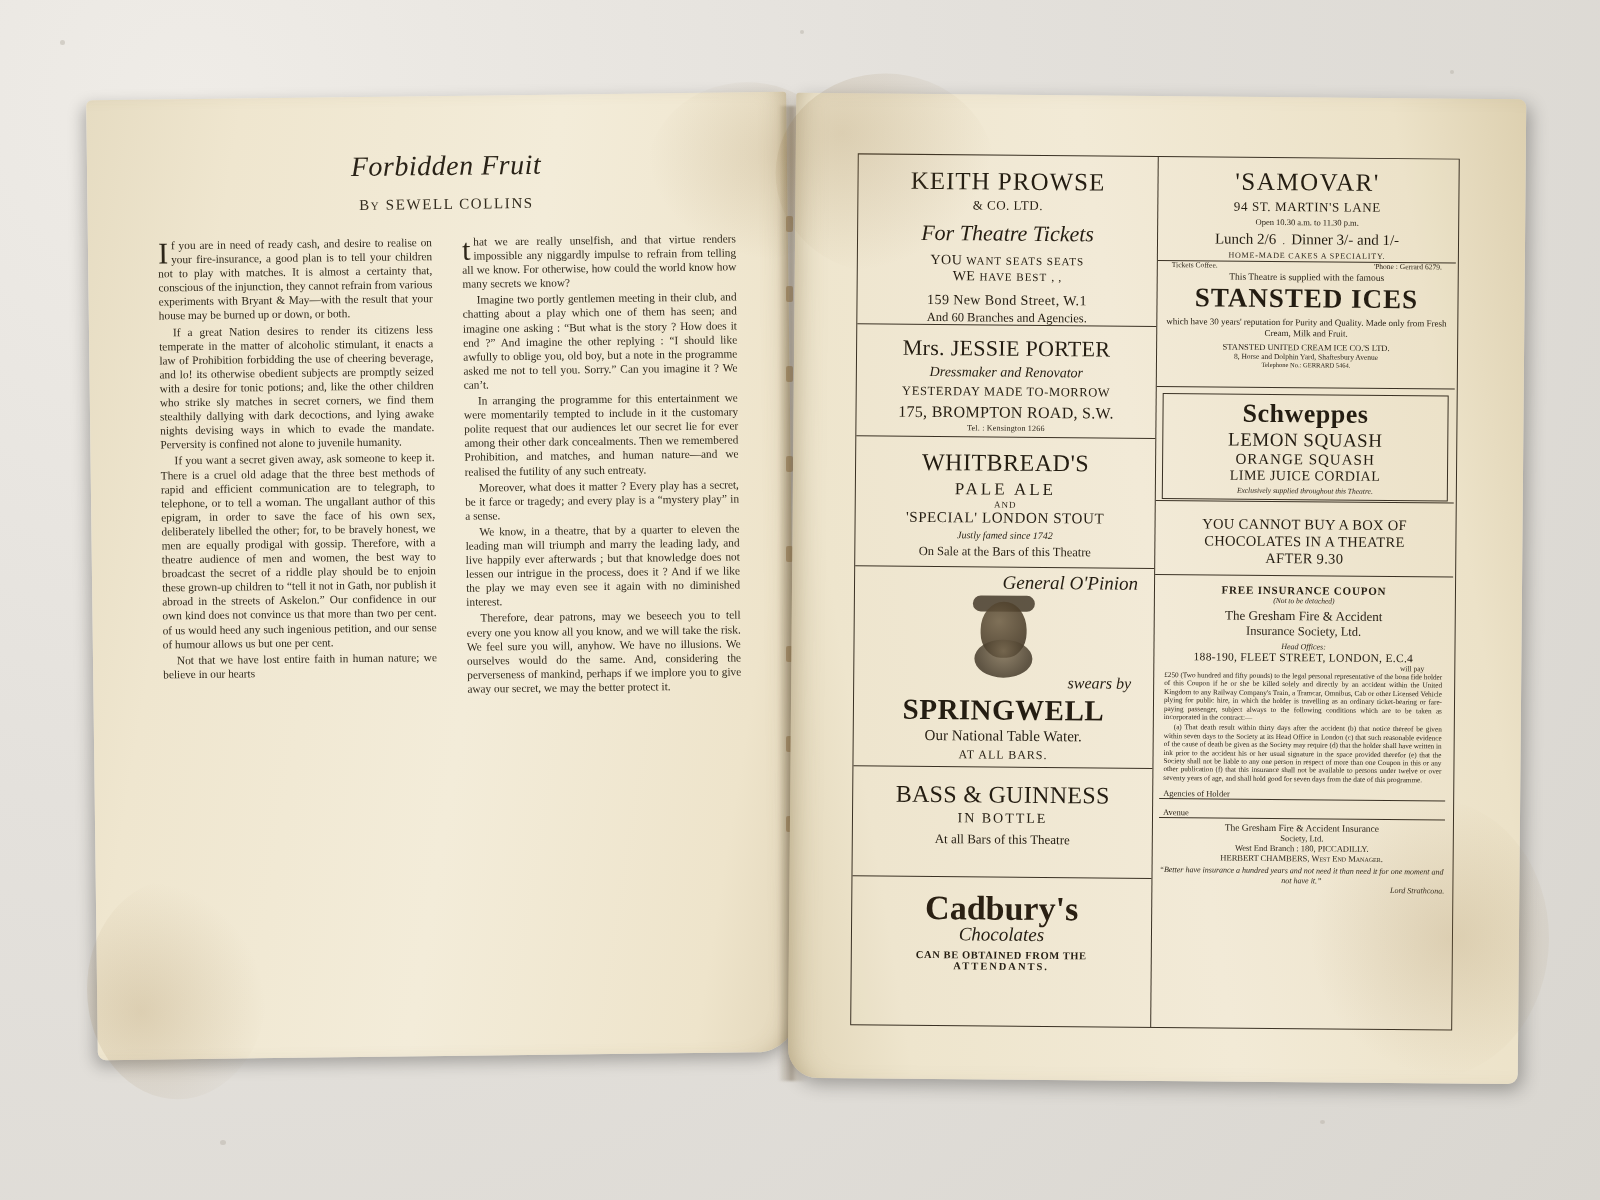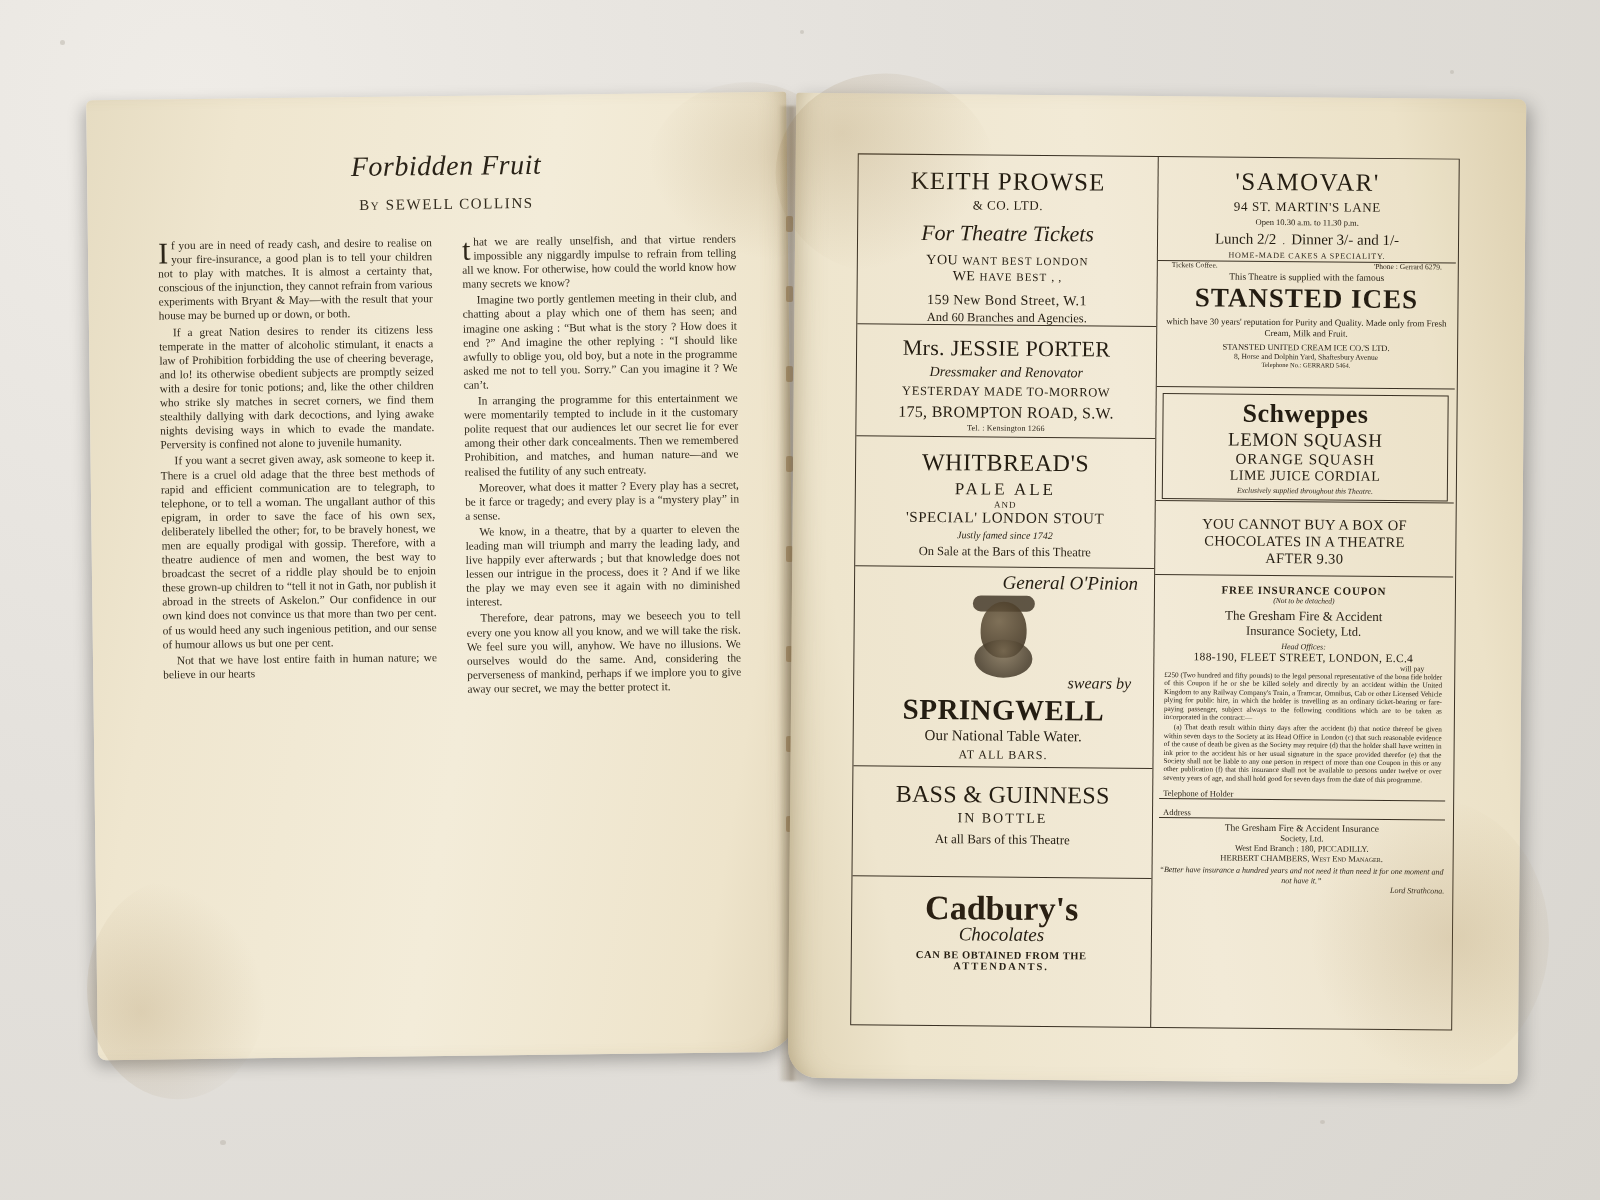--- a/index.html
+++ b/index.html
@@ -218,21 +218,21 @@
     <div class="page right-page">
 
       <div class="ad-frame">
 
         <div class="ad-col ad-left">
 
           <div class="ad-box" style="height:170px;">
             <div class="kp-name">KEITH PROWSE</div>
             <div class="kp-sub">&amp; CO. LTD.</div>
             <div class="kp-italic">For Theatre Tickets</div>
-            <div class="kp-line"><span>YOU</span> <small>WANT BEST LONDON</small></div>
+            <div class="kp-line"><span>YOU</span> <small>WANT SEATS SEATS</small></div>
             <div class="kp-line"><span>WE</span> <small>HAVE BEST</small> <span style="font-size:12px">, ,</span></div>
             <div class="kp-addr">159 New Bond Street, W.1</div>
             <div class="kp-addr2">And 60 Branches and Agencies.</div>
           </div>
 
           <div class="ad-box" style="height:112px;">
             <div class="jp-name">Mrs. JESSIE PORTER</div>
             <div class="jp-it">Dressmaker and Renovator</div>
             <div class="jp-caps">YESTERDAY MADE TO-MORROW</div>
             <div class="jp-addr">175, BROMPTON ROAD, S.W.</div>
@@ -276,21 +276,21 @@
 
         </div>
 
         <div class="ad-col ad-right">
 
           <div class="ad-box" style="height:104px;">
             <div class="sam-name">'SAMOVAR'</div>
             <div class="sam-addr">94 ST. MARTIN'S LANE</div>
             <div class="sam-open">Open 10.30 a.m. to 11.30 p.m.</div>
             <div class="sam-price">
-              <span>Lunch 2/2</span>
+              <span>Lunch 2/6</span>
               <span style="font-size:10px">&nbsp;.&nbsp;</span>
               <span>Dinner 3/- and 1/-</span>
             </div>
             <div class="sam-cakes">HOME-MADE CAKES A SPECIALITY.</div>
             <div class="sam-row">
               <span>Tickets Coffee.</span>
               <span>'Phone : Gerrard 6279.</span>
             </div>
           </div>
 
@@ -324,22 +324,22 @@
           <div class="ad-box" style="height:458px;padding:4px 6px;">
             <div class="ins-title">FREE INSURANCE COUPON</div>
             <div class="ins-sub">(Not to be detached)</div>
             <div class="ins-co">The Gresham Fire &amp; Accident</div>
             <div class="ins-co2">Insurance Society, Ltd.</div>
             <div class="ins-head">Head Offices:</div>
             <div class="ins-addr">188-190, FLEET STREET, LONDON, E.C.4</div>
             <div class="ins-pay">will pay</div>
             <div class="ins-body" style="text-align:justify">£250 (Two hundred and fifty pounds) to the legal personal representative of the bona fide holder of this Coupon if he or she be killed solely and directly by an accident within the United Kingdom to any Railway Company's Train, a Tramcar, Omnibus, Cab or other Licensed Vehicle plying for public hire, in which the holder is travelling as an ordinary ticket-bearing or fare-paying passenger, subject always to the following conditions which are to be taken as incorporated in the contract:—</div>
             <div class="ins-body" style="margin-top:2px;text-indent:10px;">(a) That death result within thirty days after the accident (b) that notice thereof be given within seven days to the Society at its Head Office in London (c) that such reasonable evidence of the cause of death be given as the Society may require (d) that the holder shall have written in ink prior to the accident his or her usual signature in the space provided therefor (e) that the Society shall not be liable to any one person in respect of more than one Coupon in this or any other publication (f) that this insurance shall not be available to persons under twelve or over seventy years of age, and shall hold good for seven days from the date of this programme.</div>
-            <div class="ins-sig"><span>Telephone of Holder</span></div>
-            <div class="ins-sig2"><span>Address</span></div>
+            <div class="ins-sig"><span>Agencies of Holder</span></div>
+            <div class="ins-sig2"><span>Avenue</span></div>
             <div class="ins-foot1">The Gresham Fire &amp; Accident Insurance</div>
             <div class="ins-foot2">Society, Ltd.</div>
             <div class="ins-foot3">West End Branch : 180, PICCADILLY.</div>
             <div class="ins-foot3" style="font-variant:small-caps">HERBERT CHAMBERS, West End Manager.</div>
             <div class="ins-quote">“Better have insurance a hundred years and not need it than need it for one moment and not have it.”</div>
             <div class="ins-attr">Lord Strathcona.</div>
           </div>
 
         </div>
       </div>

